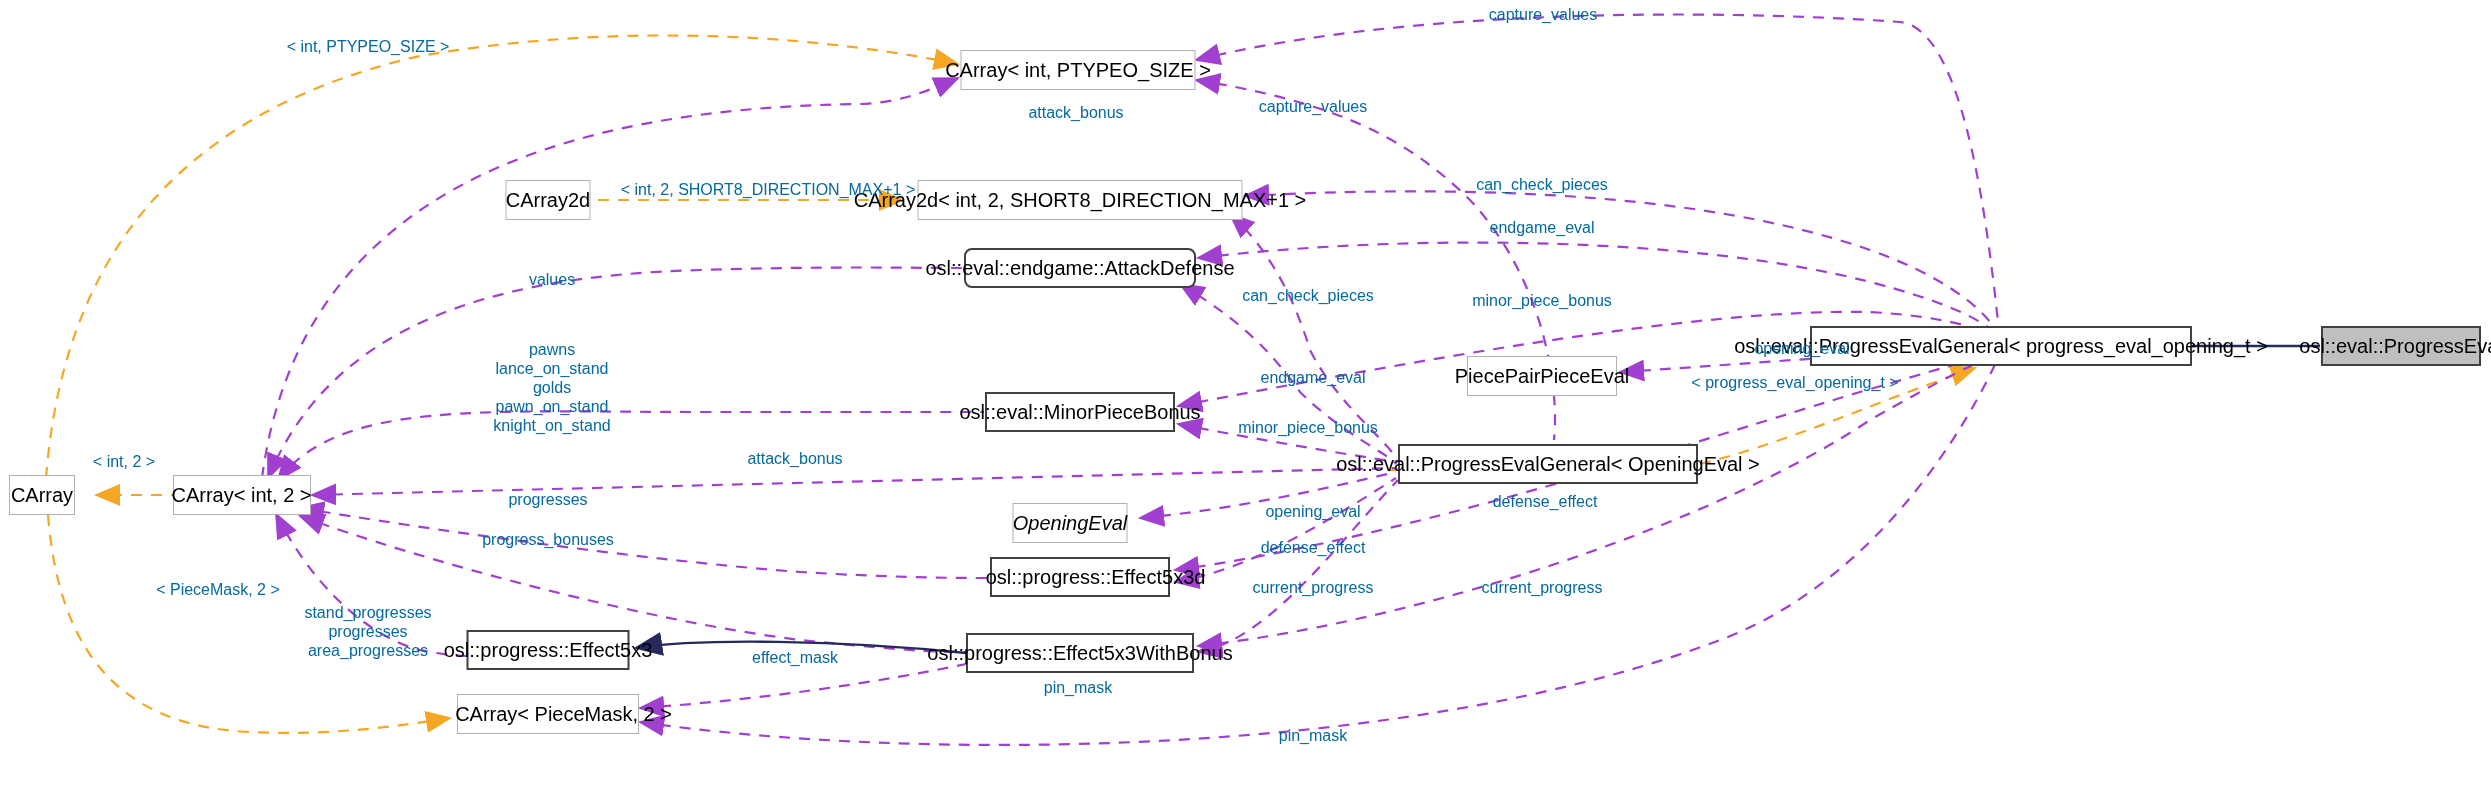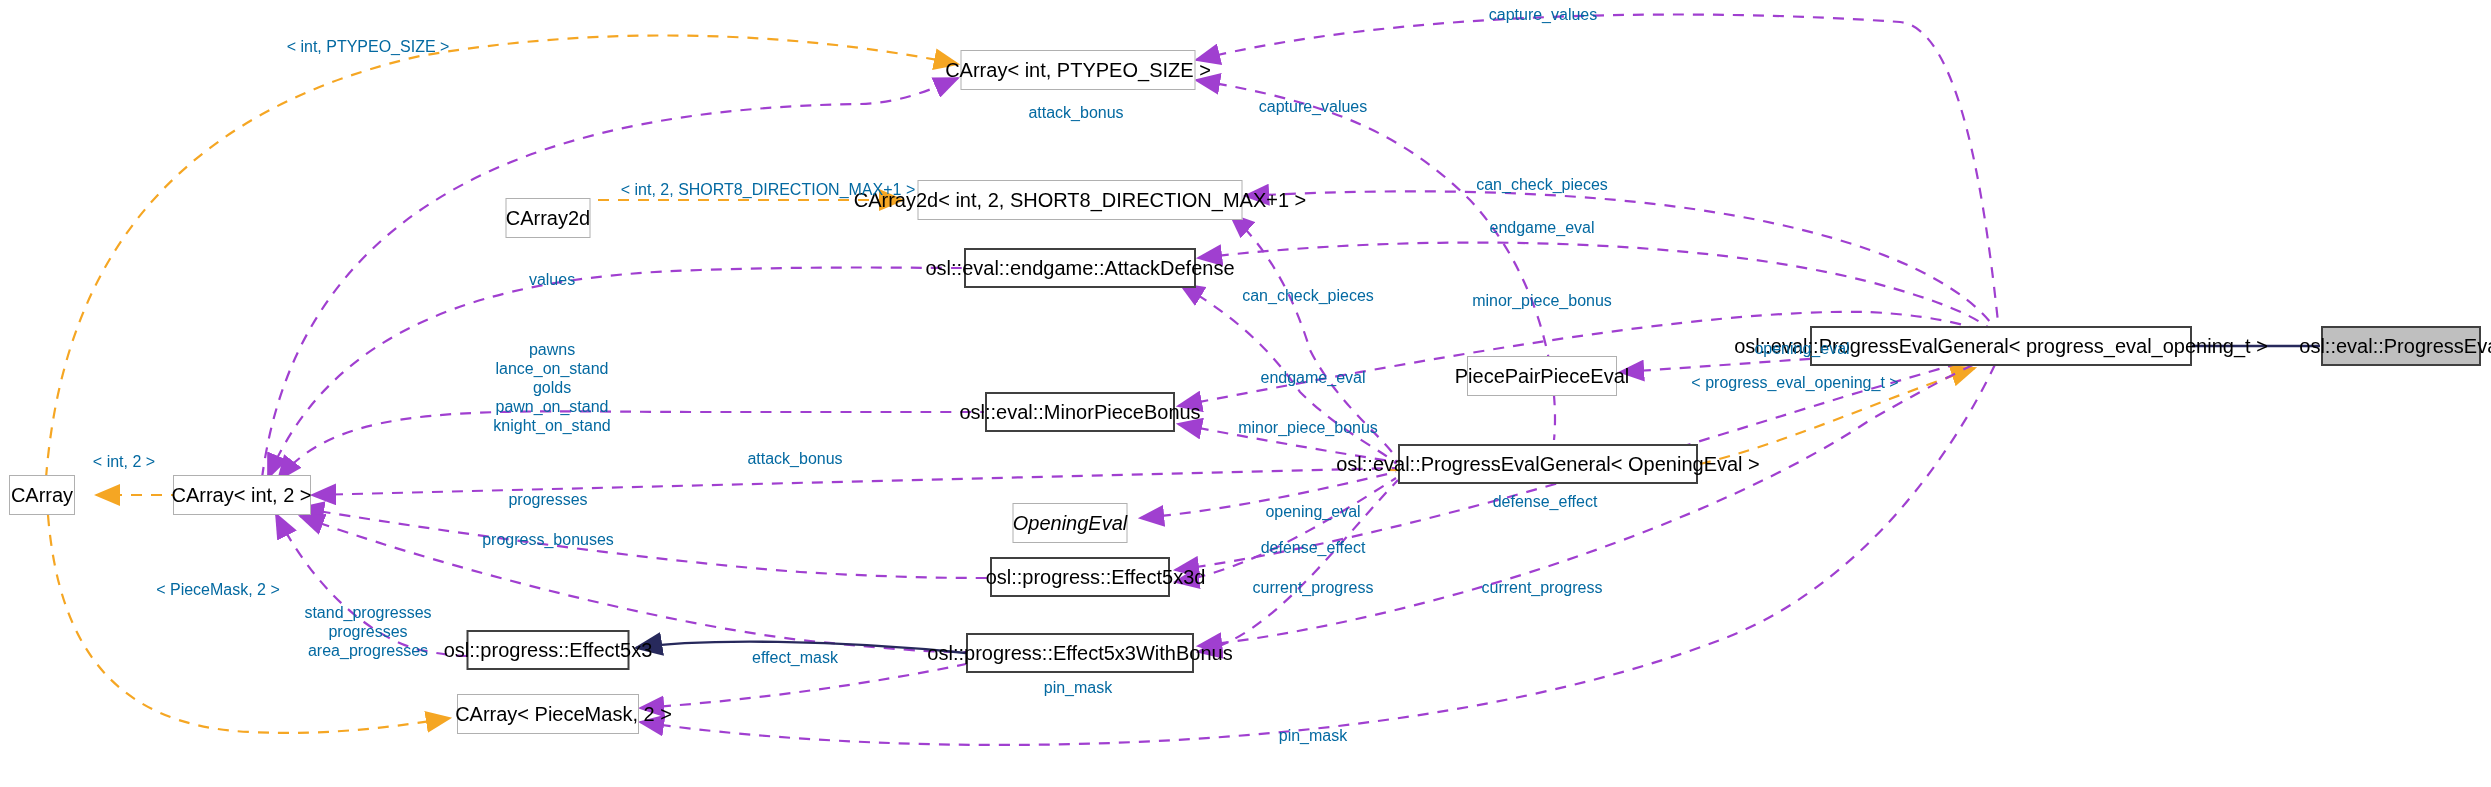--- a/index.html
+++ b/index.html
@@ -134,23 +134,23 @@
 
     <g fill="none" stroke="#27295c" stroke-width="2.4">
       <path d="M2320,346 L2040,346" marker-end="url(#arrNavy)"></path>
       <path d="M966,653 C840,640 700,638 636,648" marker-end="url(#arrNavy)"></path>
     </g>
   </svg>
 
   <div class="node plain" style="left:42px;  top:495px; width:66px;">CArray</div>
   <div class="node plain" style="left:242px; top:495px; width:138px;padding-left:8px;">CArray&lt; int, 2 &gt;</div>
   <div class="node plain" style="left:1078px;top:70px;  width:235px;">CArray&lt; int, PTYPEO_SIZE &gt;</div>
-  <div class="node plain" style="left:548px; top:218px; width:85px;">CArray2d</div>
+  <div class="node plain" style="left:548px; top:200px; width:85px;">CArray2d</div>
   <div class="node plain" style="left:1080px;top:200px; width:325px;">CArray2d&lt; int, 2, SHORT8_DIRECTION_MAX+1 &gt;</div>
-  <div class="node solid" style="left:1080px;top:268px; width:232px;">osl::eval::endgame::AttackDefense</div>
+  <div class="node solid" style="left:1080px;top:268px; width:232px;border-radius:8px;">osl::eval::endgame::AttackDefense</div>
   <div class="node solid" style="left:1080px;top:412px; width:190px;">osl::eval::MinorPieceBonus</div>
   <div class="node plain" style="left:1070px;top:523px; width:115px;font-style:italic;">OpeningEval</div>
   <div class="node solid" style="left:1080px;top:577px; width:180px;padding-left:40px;">osl::progress::Effect5x3d</div>
   <div class="node solid" style="left:548px; top:650px; width:163px;">osl::progress::Effect5x3</div>
   <div class="node solid" style="left:1080px;top:653px; width:228px;">osl::progress::Effect5x3WithBonus</div>
   <div class="node plain" style="left:548px; top:714px; width:182px;padding-left:40px;">CArray&lt; PieceMask, 2 &gt;</div>
   <div class="node plain" style="left:1542px;top:376px; width:150px;">PiecePairPieceEval</div>
   <div class="node solid" style="left:1548px;top:464px; width:300px;">osl::eval::ProgressEvalGeneral&lt; OpeningEval &gt;</div>
   <div class="node solid" style="left:2001px;top:346px; width:382px;">osl::eval::ProgressEvalGeneral&lt; progress_eval_opening_t &gt;</div>
   <div class="node current" style="left:2401px;top:346px; width:160px;">osl::eval::ProgressEval</div>

